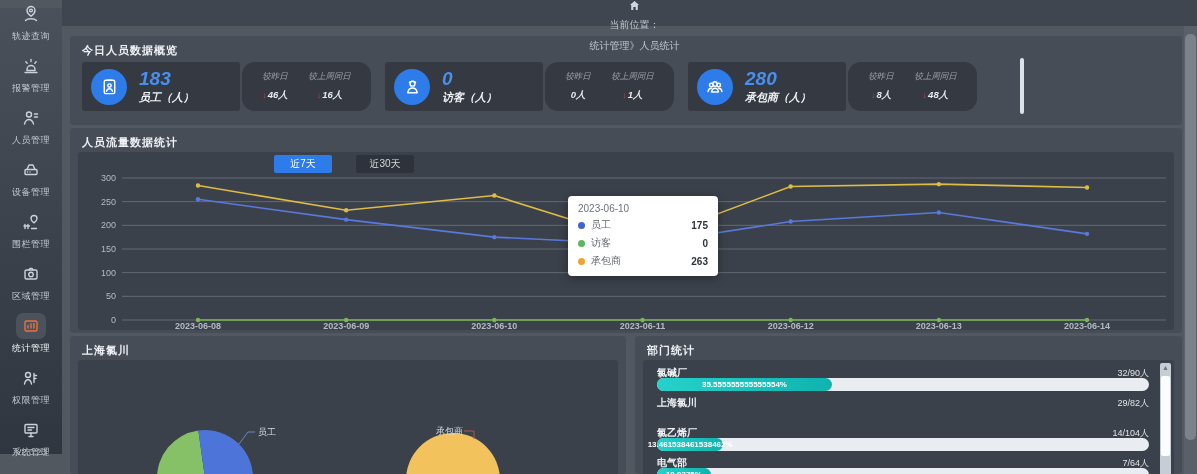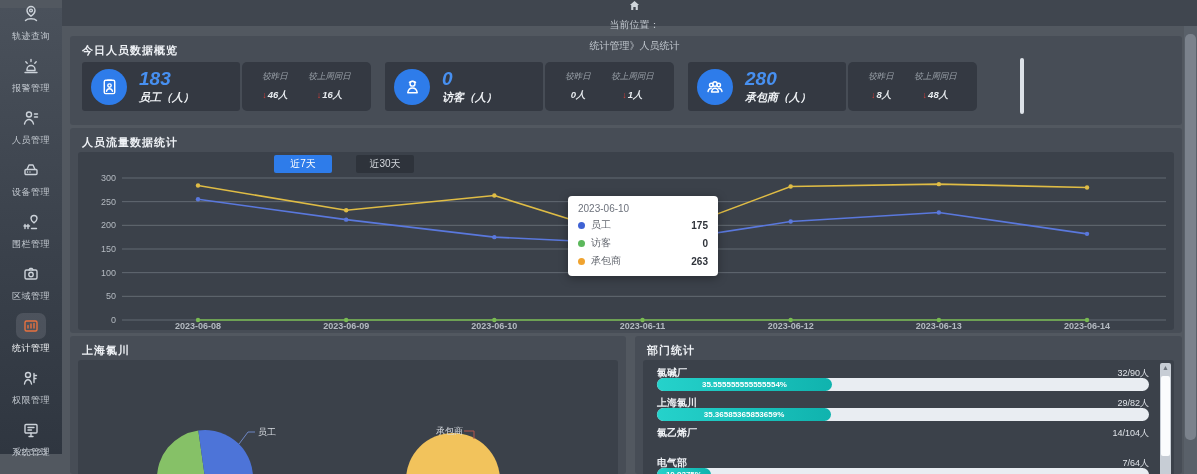--- a/index.html
+++ b/index.html
@@ -28,21 +28,21 @@
   .panel-title{position:absolute;left:12px;top:7px;font-size:11px;font-weight:bold;color:#eef1f5;letter-spacing:1px;}
   
   #panel-overview{left:70px;top:36px;width:1112px;height:89px;}
   .cards{position:absolute;left:12px;top:26px;display:flex;gap:14px;}
   .scard{display:flex;gap:2px;font-style:italic;}
   .scard-main{width:158px;height:49px;background:#343942;border-radius:3px;display:flex;align-items:center;padding-left:9px;box-sizing:border-box;}
   .icon-circle{width:36px;height:36px;border-radius:50%;background:#2e7cea;display:flex;align-items:center;justify-content:center;flex:none;color:#fff;}
   .scard-nums{margin-left:12px;}
   .scard-value{font-size:19px;font-weight:bold;color:#4790f1;line-height:20px;}
   .scard-label{font-size:11px;font-weight:bold;color:#f0f3f6;margin-top:1px;}
-  .scard-cmp{width:129px;height:49px;background:#343942;border-radius:5px;display:flex;align-items:center;justify-content:space-evenly;}
+  .scard-cmp{width:129px;height:49px;background:#343942;border-radius:13px;display:flex;align-items:center;justify-content:space-evenly;}
   .cmp-col{text-align:center;}
   .cmp-label{font-size:8.5px;color:#99a0a8;}
   .cmp-value{font-size:9.5px;font-weight:bold;color:#e9edf1;margin-top:6px;}
   .cmp-arrow{color:#e23f38;margin-right:1px;font-size:9px;}
   .overview-scrollbar{position:absolute;left:950px;top:22px;width:4px;height:56px;background:#dde2e8;border-radius:2px;}
   
   #panel-flow{left:70px;top:128px;width:1112px;height:205px;}
   .flow-inner{position:absolute;left:8px;top:24px;width:1096px;height:178px;background:#3b414a;border-radius:3px;}
   .tabs{position:absolute;left:204px;top:27px;display:flex;gap:24px;z-index:2;}
   .tab{width:58px;height:18px;font-size:10px;display:flex;align-items:center;justify-content:center;border-radius:2px;cursor:pointer;}
@@ -369,29 +369,29 @@
     <span class="dept-count">32/90人</span>
     <div class="dept-track">
       <div class="dept-fill" style="width: 35.5556%;">
         <span class="dept-pct">35.555555555555554%</span>
       </div>
     </div>
   </div>
         <div class="dept-row">
     <span class="dept-name">上海氯川</span>
     <span class="dept-count">29/82人</span>
-    <div class="dept-track">
-      <div class="dept-fill" style="width: 35.3659%;">
-        <span class="dept-pct">35.36585365853659%</span>
-      </div>
-    </div>
   </div>
         <div class="dept-row">
     <span class="dept-name">氯乙烯厂</span>
     <span class="dept-count">14/104人</span>
+    <div class="dept-track">
+      <div class="dept-fill" style="width: 13.4615%;">
+        <span class="dept-pct">13.461538461538462%</span>
+      </div>
+    </div>
   </div>
         <div class="dept-row">
     <span class="dept-name">电气部</span>
     <span class="dept-count">7/64人</span>
     <div class="dept-track">
       <div class="dept-fill" style="width: 10.9375%;">
         <span class="dept-pct">10.9375%</span>
       </div>
     </div>
   </div>

